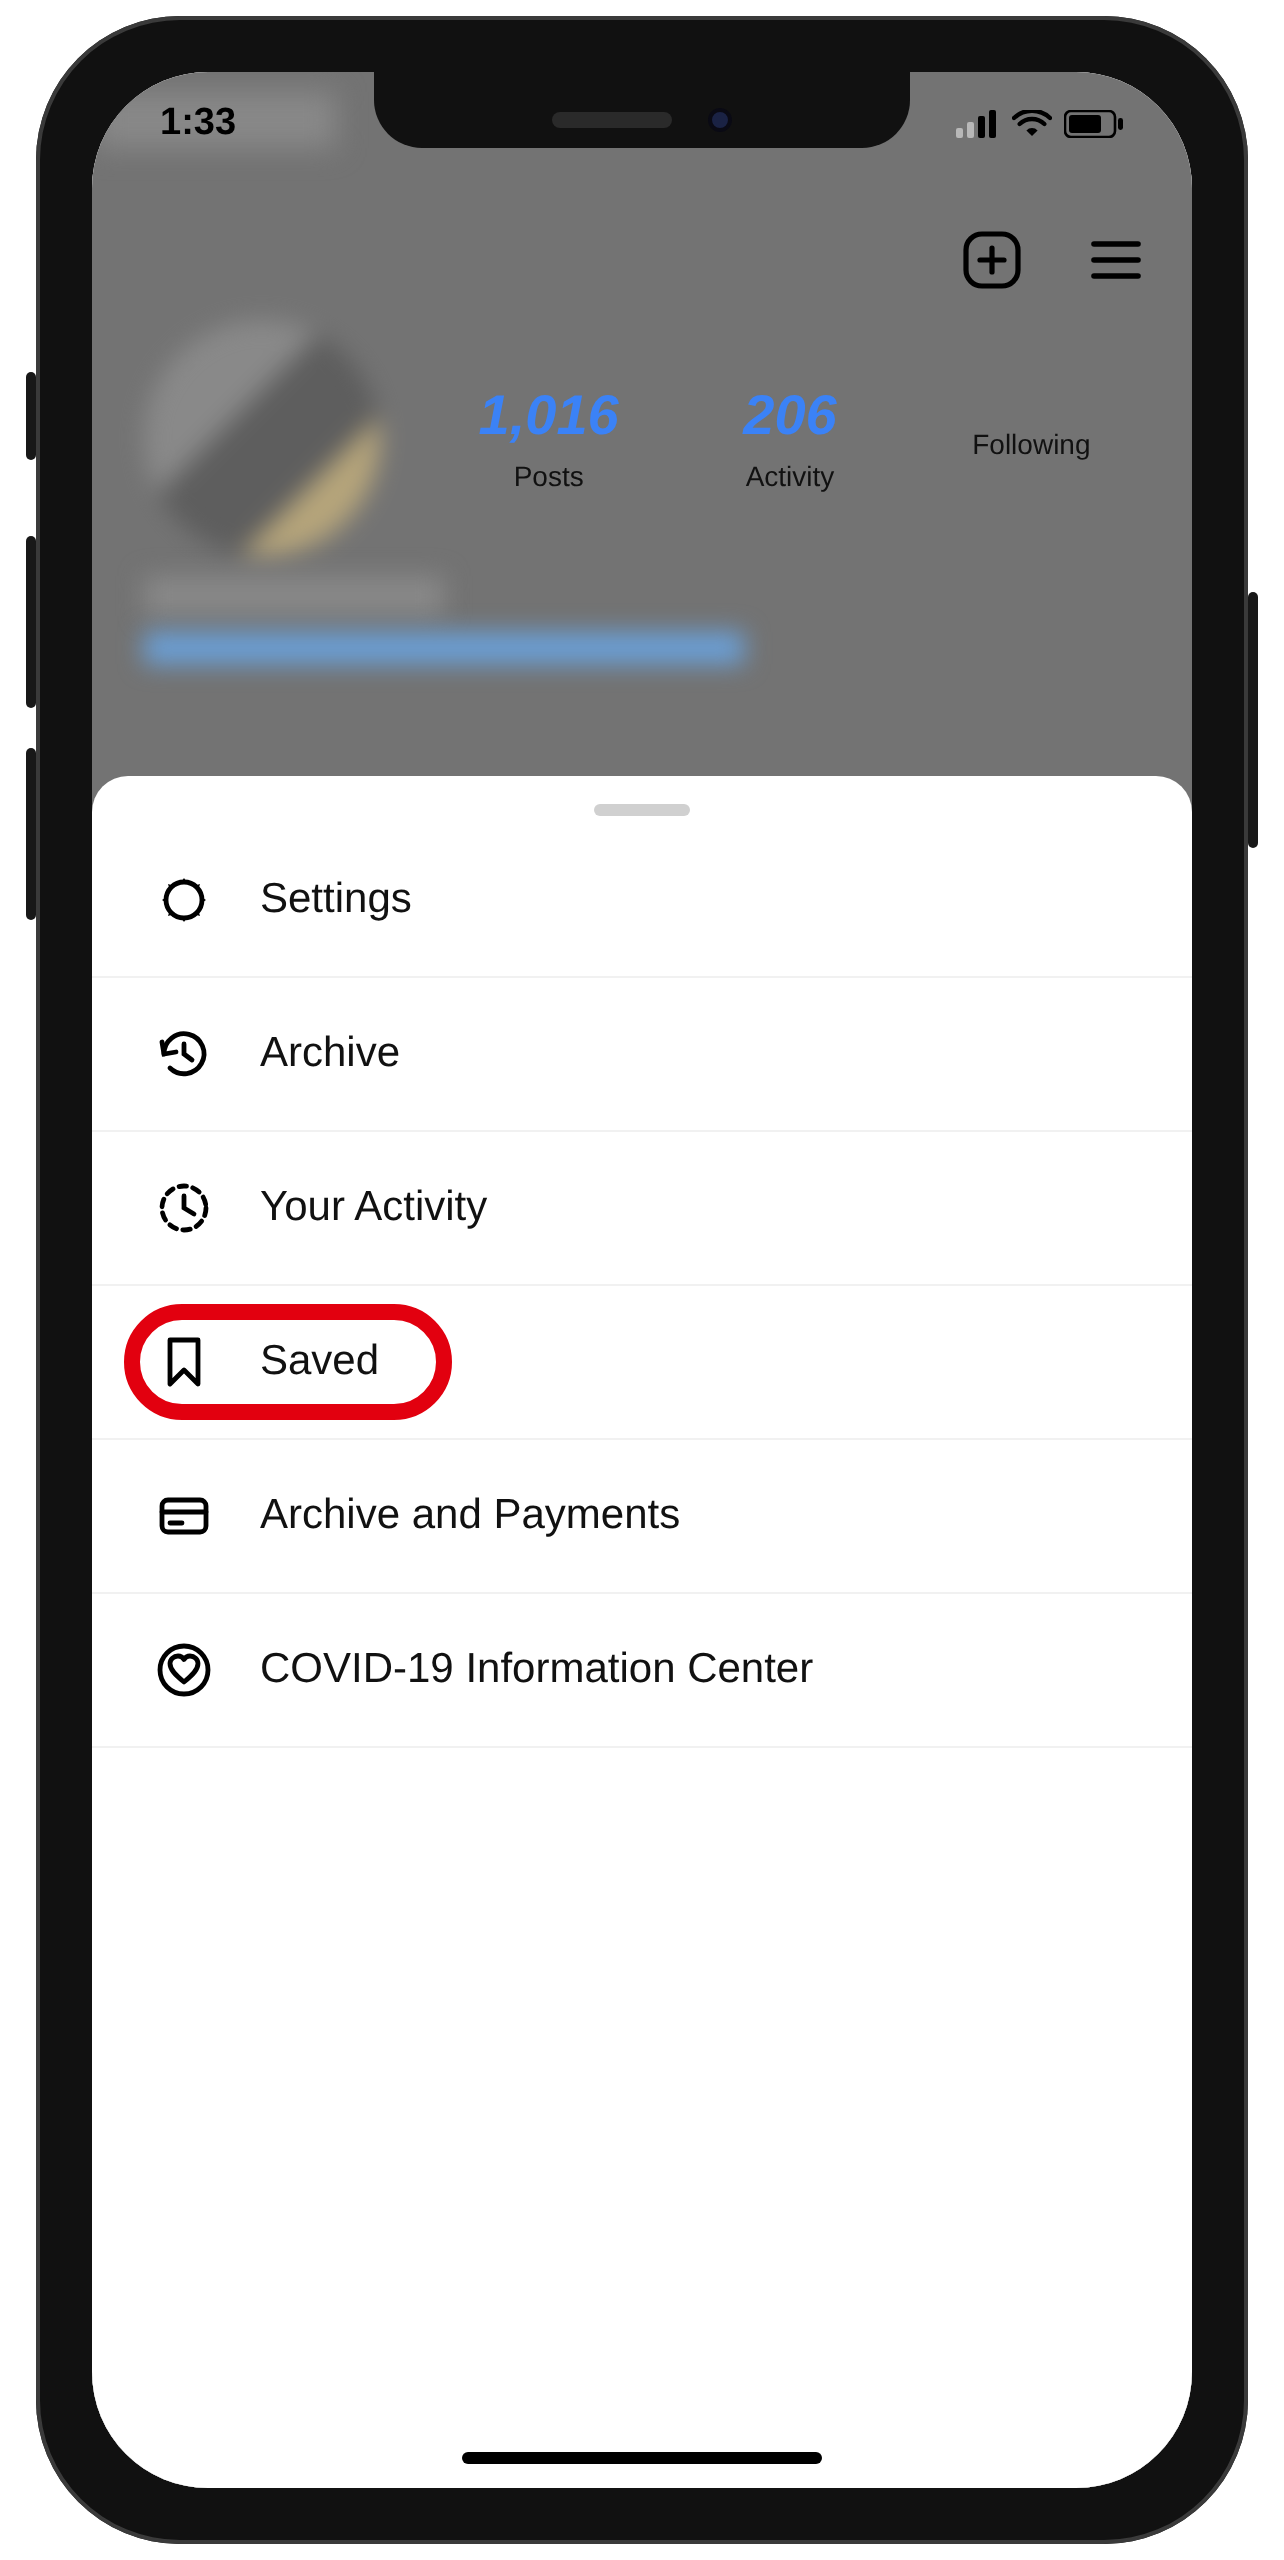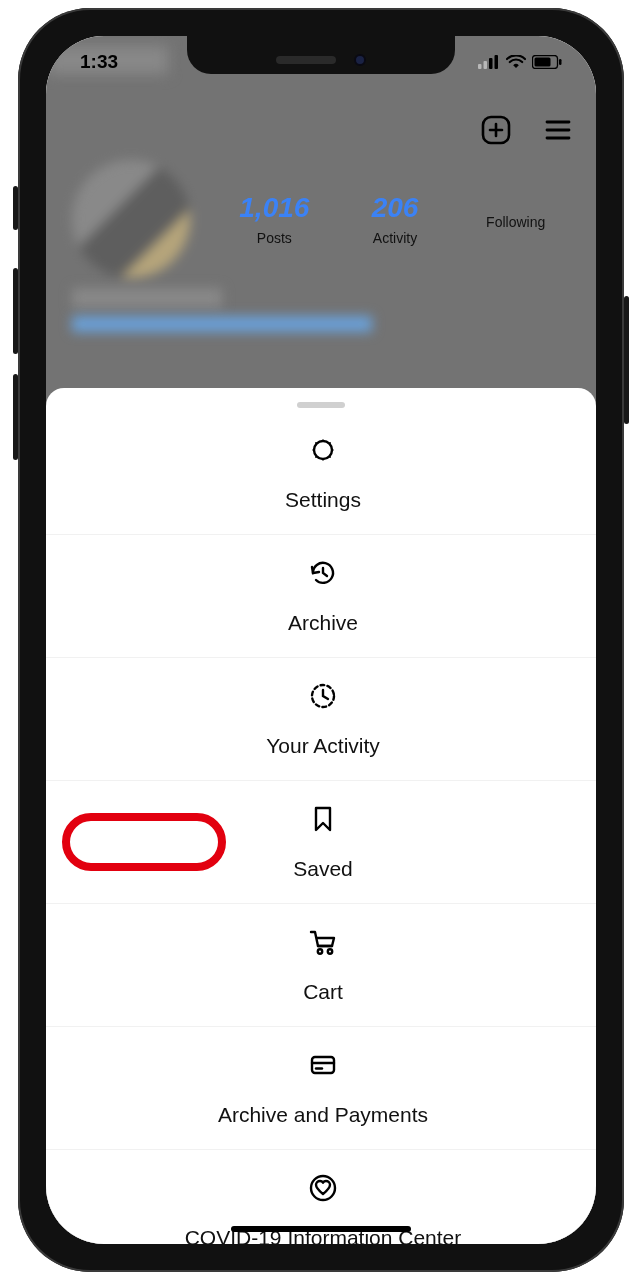--- a/index.html
+++ b/index.html
@@ -118,21 +118,20 @@
   }
   .menu-list {}
   .menu-item {
     display:flex; align-items:center;
     gap: 22px;
     padding: 22px 26px 22px 30px;
     border-bottom: 1px solid #f1f1f1;
     font-size: 21px;
     color:#111;
     position: relative;
-    flex-direction: column;
   }
   .menu-item .ico { width:32px; height:32px; display:flex; align-items:center; justify-content:center; flex:0 0 32px;}
   .menu-item .ico svg { width:30px; height:30px; stroke:#000; }
   .highlight-ring {
     position:absolute;
     left:16px;
     top:50%; transform:translateY(-50%);
     width: 164px; height:58px;
     border: 8px solid #e2000f;
     border-radius: 34px;
@@ -263,31 +262,20 @@
         <div class="menu-item">
           <span class="ico">
             <svg viewBox="0 0 30 30" fill="none" stroke-width="2.4" stroke-linejoin="round">
                 <path d="M8 4 H22 V26 L15 19 L8 26 Z"></path>
               </svg>
           </span>
           <span>Saved</span>
           <div class="highlight-ring"></div>
         </div>
 
-        <div class="menu-item">
-          <span class="ico">
-            <svg viewBox="0 0 30 30" fill="none" stroke-width="2.4" stroke-linecap="round" stroke-linejoin="round">
-                <path d="M3 5 H7 L10 19 H24"></path>
-                <path d="M9 11 H26 L24 19 H10"></path>
-                <circle cx="12" cy="24.5" r="2.2"></circle>
-                <circle cx="22" cy="24.5" r="2.2"></circle>
-              </svg>
-          </span>
-          <span>Cart</span>
-        </div>
 
         <div class="menu-item">
           <span class="ico">
             <svg viewBox="0 0 30 30" fill="none" stroke-width="2.4" stroke-linecap="round">
                 <rect x="4" y="7" width="22" height="16" rx="3"></rect>
                 <line x1="4" y1="13" x2="26" y2="13"></line>
                 <line x1="8" y1="18.5" x2="14" y2="18.5"></line>
               </svg>
           </span>
           <span>Archive and Payments</span>

